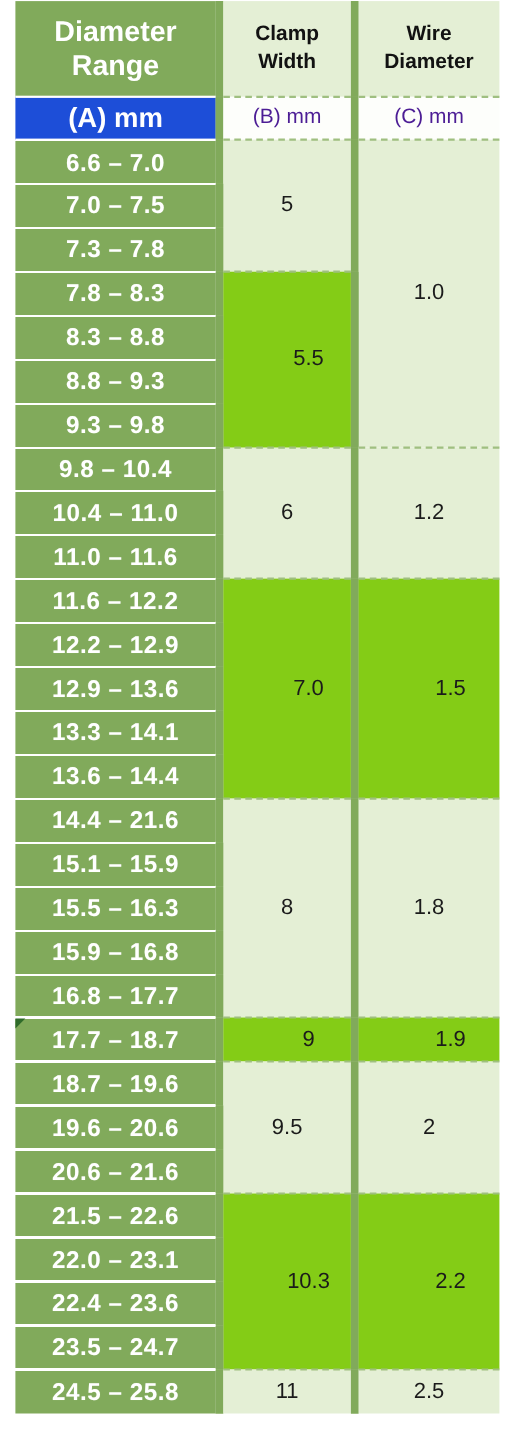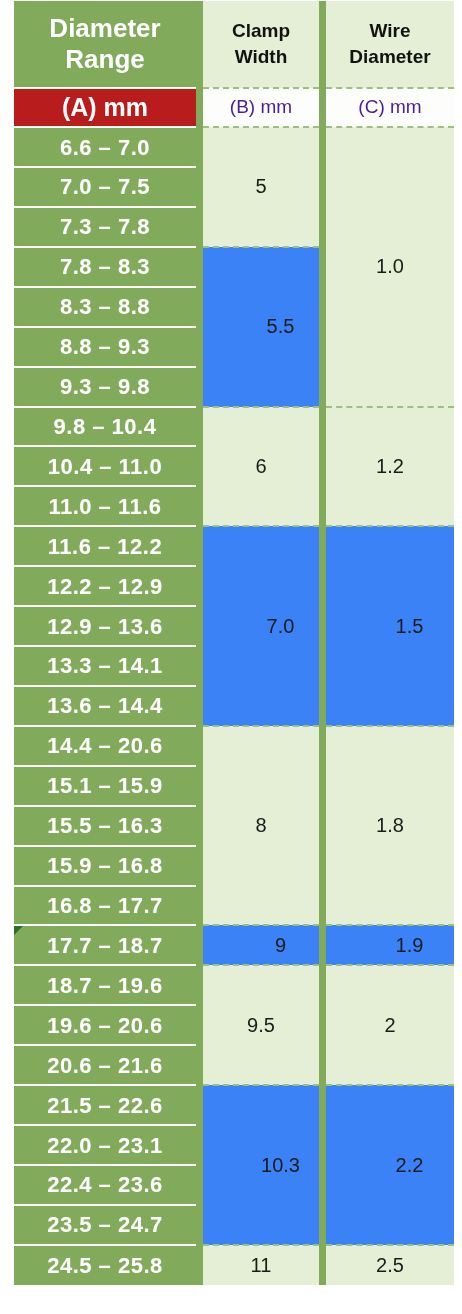--- a/index.html
+++ b/index.html
@@ -63,39 +63,39 @@
   
   .head-a {
     background: #81AA5B;
     color: #ffffff;
     font-weight: bold;
     font-size: 26px;
     line-height: 1.18;
     border-bottom: 2px solid #ffffff;
   }
   .head-a2 {
-    background: #b91c1c;
+    background: #1d4ed8;
     color: #ffffff;
     font-weight: bold;
     font-size: 25px;
     border-bottom: 2px solid #ffffff;
   }
 
   
   .col-b { width: 116px; }
   .col-c { width: 128px; }
 
   .cell-val {
     font-size: 20px;
     color: #1b1b1b;
     border-top: 2px dashed #9FBF80;
     border-bottom: 2px dashed #9FBF80;
   }
   .cell-val.tint  { background: #E4EFD5; }
-  .cell-val.plain { background: #3b82f6; padding-left: 39px; }
+  .cell-val.plain { background: #84cc16; padding-left: 39px; }
   .cell-val.nobot { border-bottom: 0; }
 
   .head-bc {
     background: #E4EFD5;
     color: #121212;
     font-size: 19px;
     line-height: 1.35;
     border-bottom: 2px dashed #9FBF80;
     font-weight: bold;
   }
@@ -257,21 +257,21 @@
           <td class="sep"></td>
         </tr>
         <tr style="height: 39.6px;">
           <td class="cell-a">
             <span class="inner">13.6 – 14.4</span>
           </td>
           <td class="sep"></td>
         </tr>
         <tr style="height: 39.6px;">
           <td class="cell-a">
-            <span class="inner">14.4 – 20.6</span>
+            <span class="inner">14.4 – 21.6</span>
           </td>
           <td class="sep"></td>
           <td class="cell-val tint" rowspan="5">8</td>
           <td class="sep" rowspan="5"></td>
           <td class="cell-val tint" rowspan="5">1.8</td>
         </tr>
         <tr style="height: 39.6px;">
           <td class="cell-a">
             <span class="inner">15.1 – 15.9</span>
           </td>

